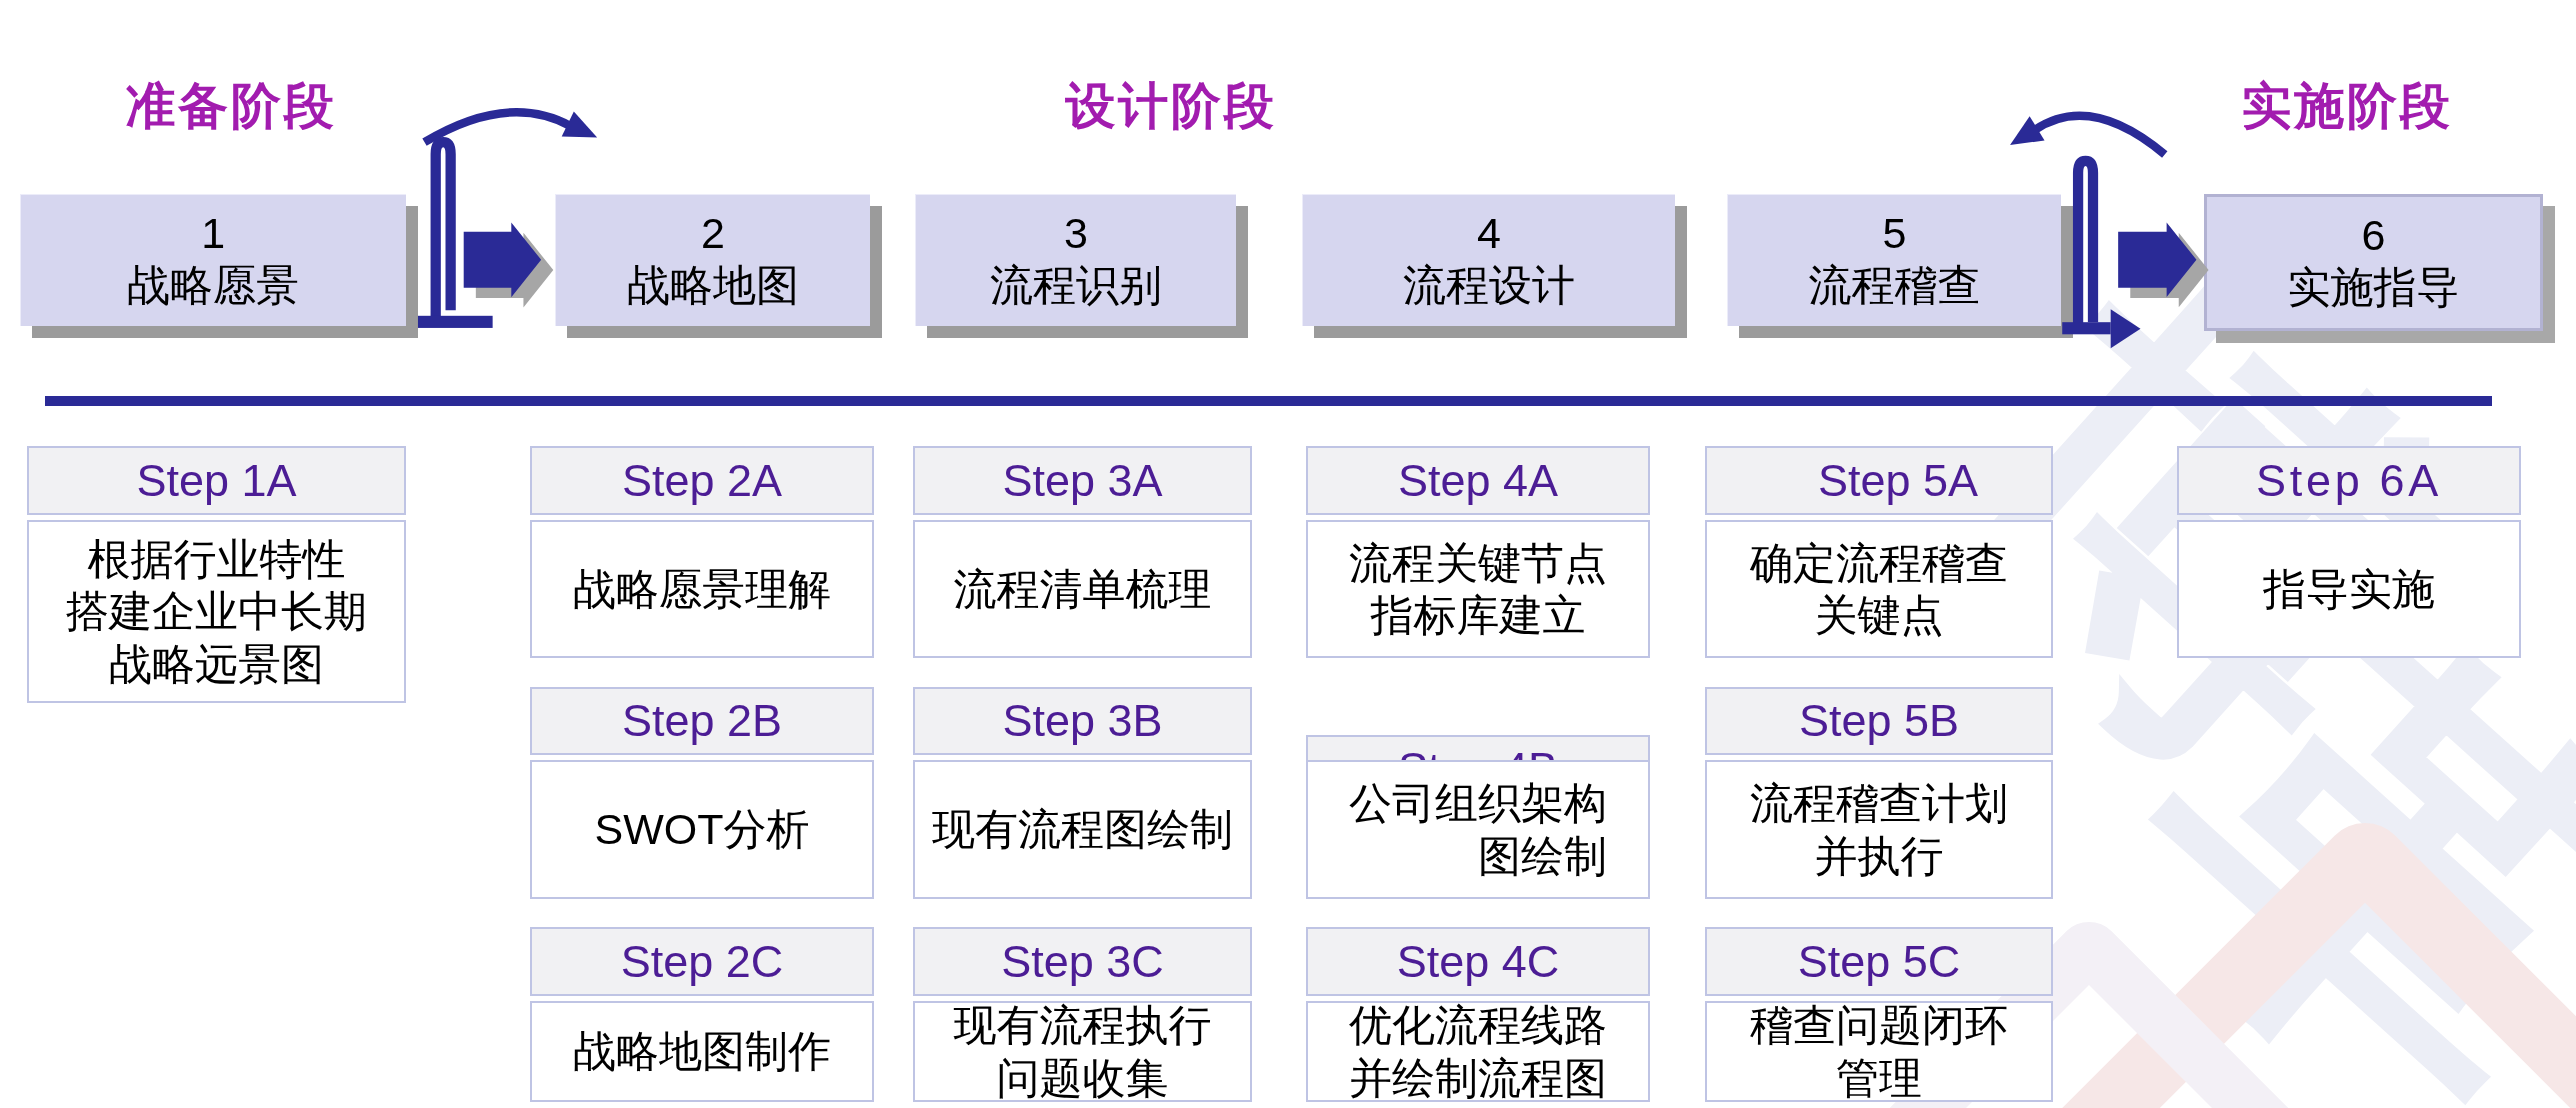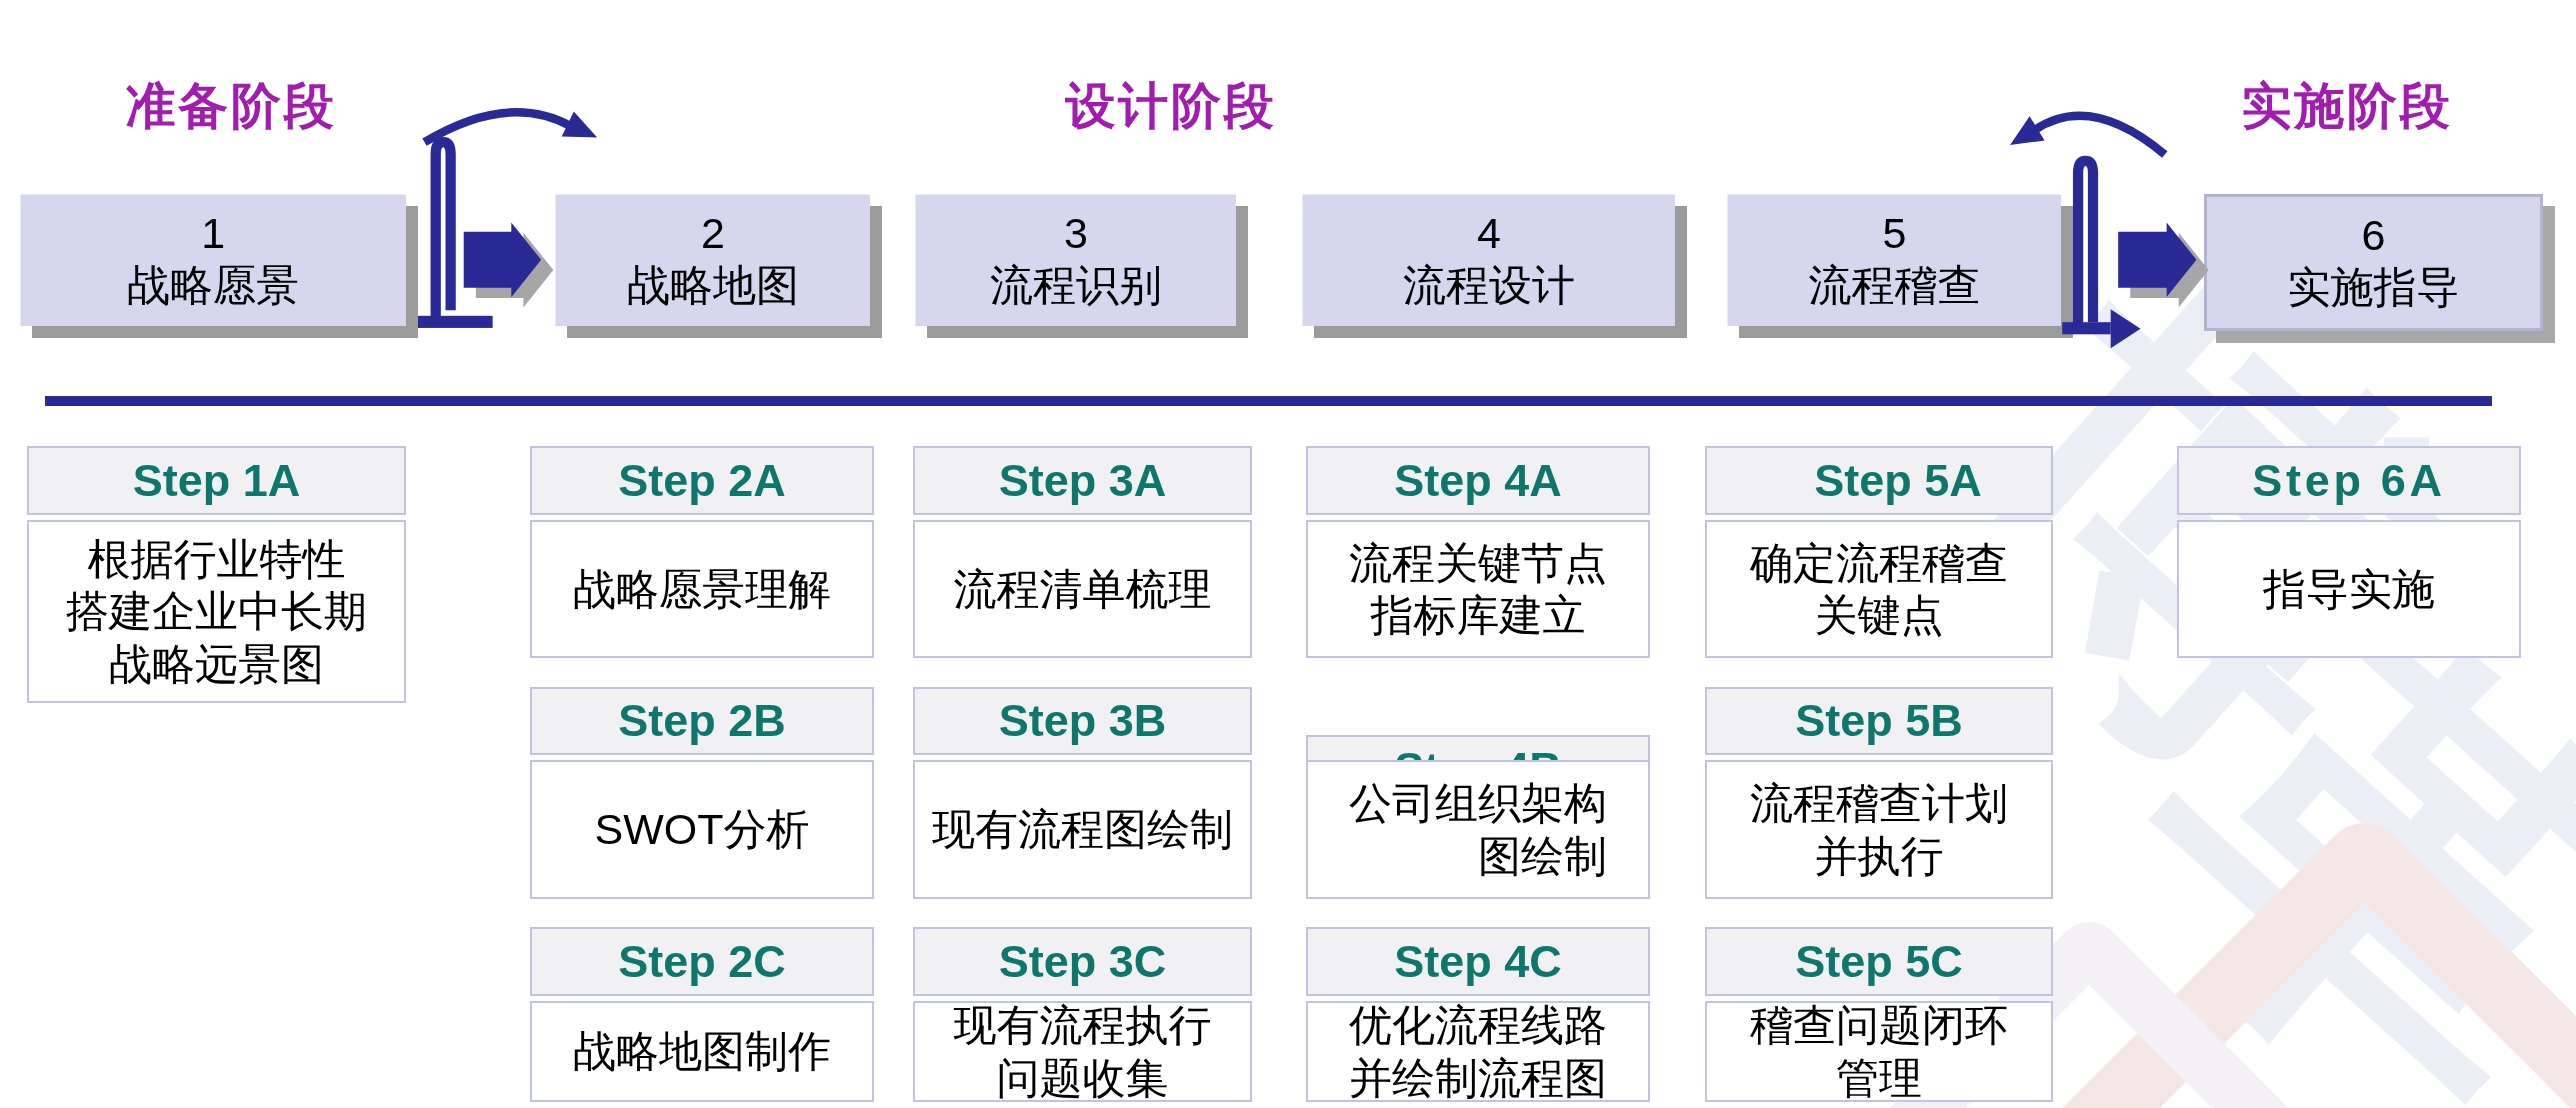--- a/index.html
+++ b/index.html
@@ -29,21 +29,21 @@
   .mbox .ttl{font-size:43px;line-height:1.25;}
   .mbox6{border:3.7px solid #b2b2d2;box-shadow:12px 12px 0 #a8a8a8;}
   
   .rule{position:absolute;left:45px;top:396px;width:2447px;height:10.3px;background:#2a2a96;z-index:2;}
   
   .conn{position:absolute;z-index:3;}
   
   .shdr{
     position:absolute;background:#f1f1f3;border:2.8px solid #bfc4e4;z-index:2;
     display:flex;align-items:center;justify-content:center;
-    font-size:45px;color:#0f766e;box-sizing:border-box;font-weight:bold;
+    font-size:45px;color:#4c1d95;box-sizing:border-box;
   }
   .sbody{
     position:absolute;background:#ffffff;border:2.8px solid #bfc4e4;z-index:2;
     display:flex;align-items:center;justify-content:center;text-align:center;
     font-size:43px;line-height:1.22;color:#000;white-space:pre-line;box-sizing:border-box;
     padding:3.7px 9.3px;
   }
 </style>
 </head>
 <body>

